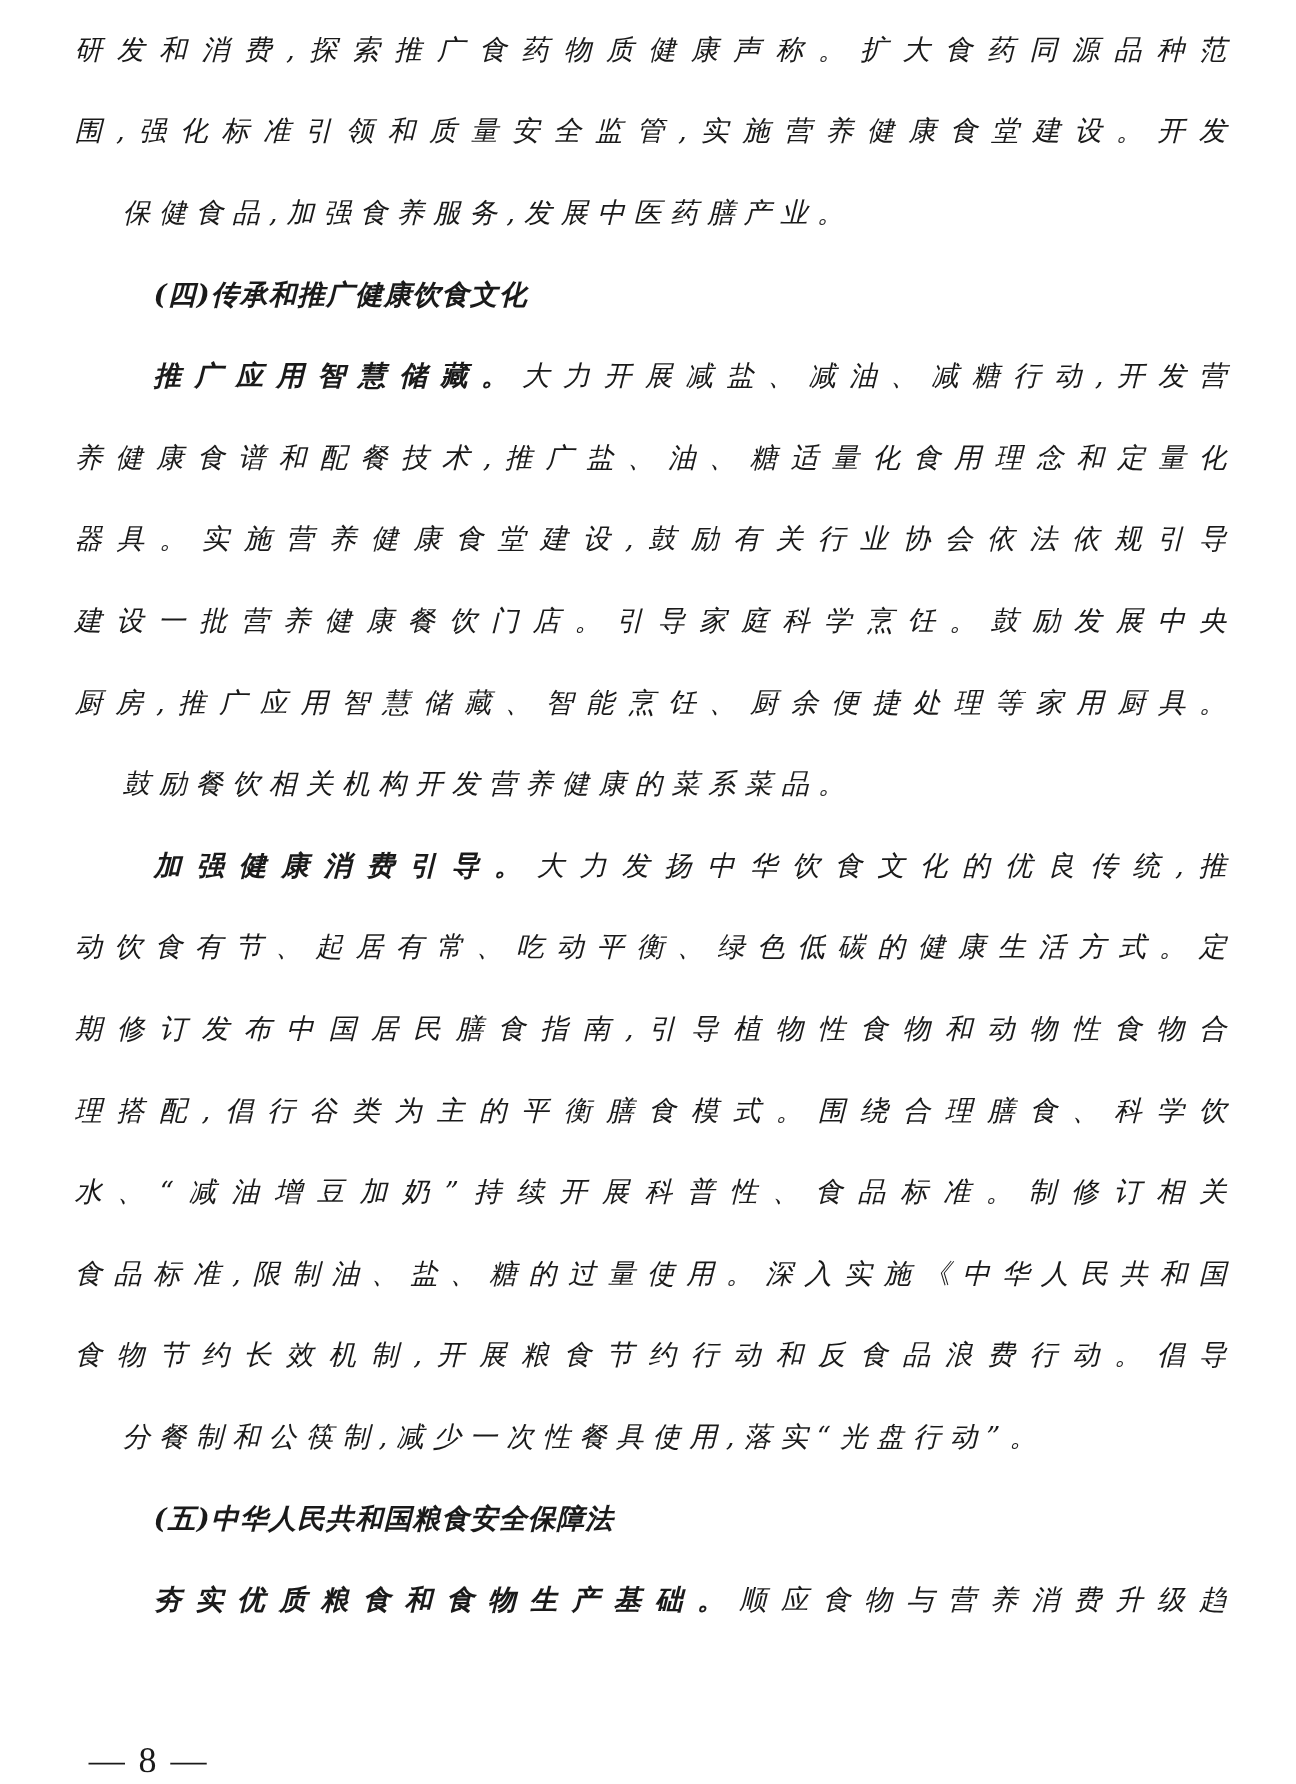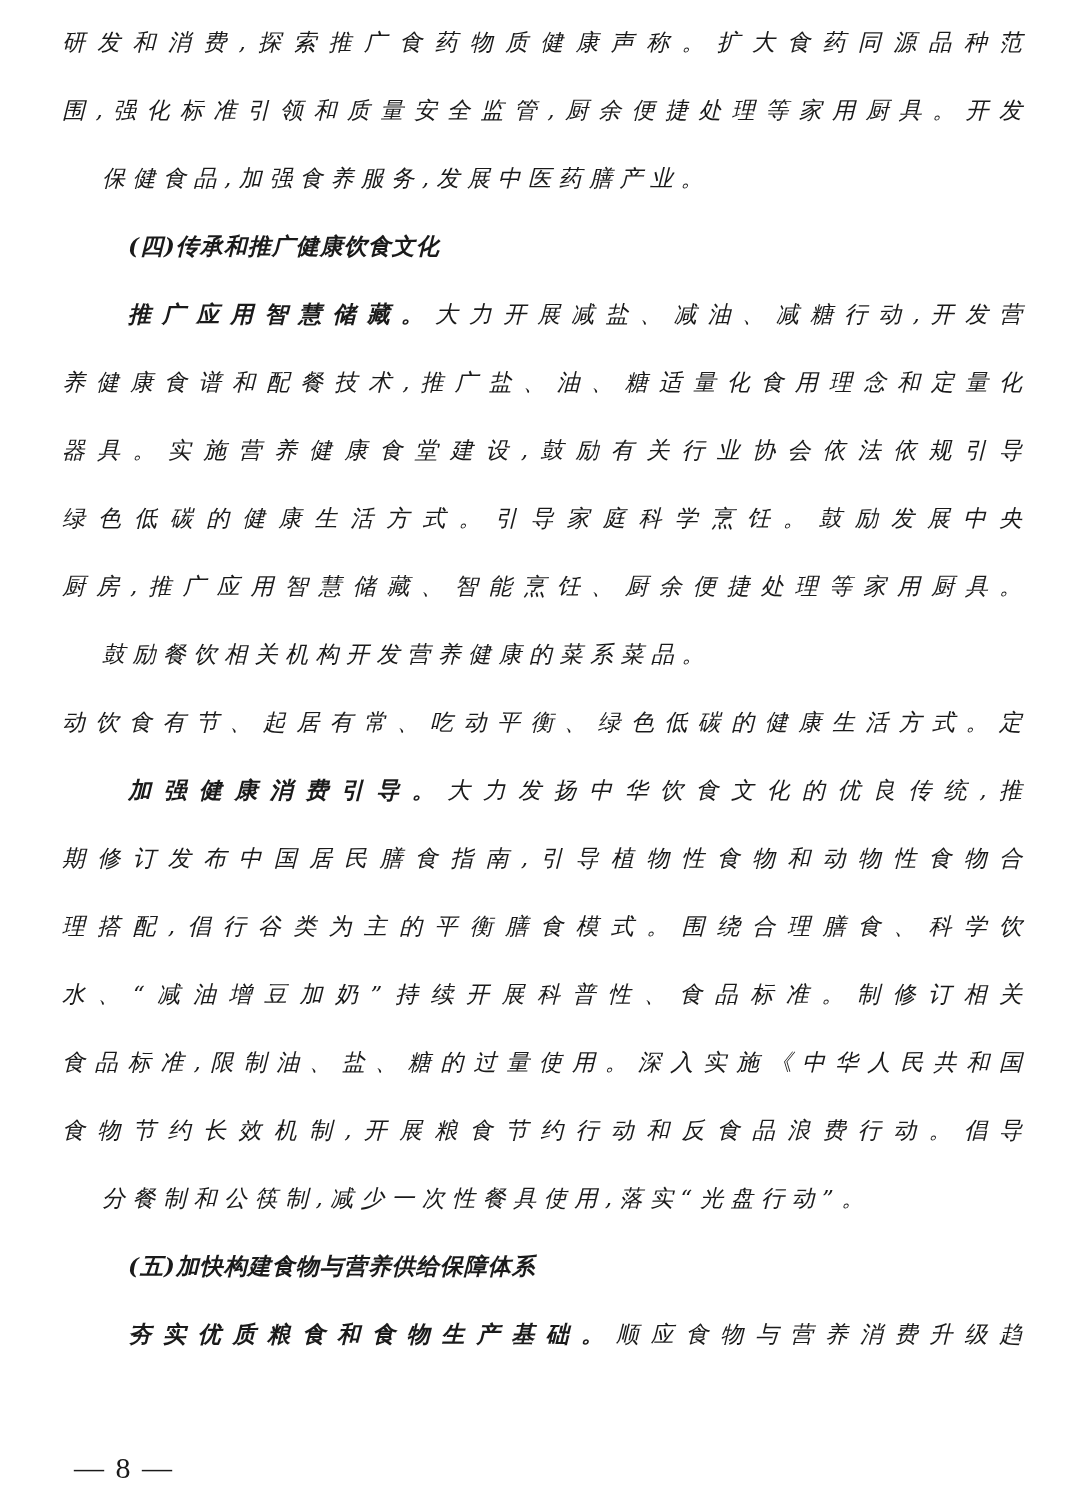--- a/index.html
+++ b/index.html
@@ -57,40 +57,40 @@
     color: #1a1a1a;
     letter-spacing: 2px;
   }
 </style>
 </head>
 <body>
 
 <div class="page">
 
   <div class="line">研发和消费,探索推广食药物质健康声称。扩大食药同源品种范</div>
-  <div class="line">围,强化标准引领和质量安全监管,厨余便捷处理等家用厨具。开发</div>
+  <div class="line">围,强化标准引领和质量安全监管,实施营养健康食堂建设。开发</div>
   <div class="line last">保健食品,加强食养服务,发展中医药膳产业。</div>
 
   <div class="line heading indent">(四)传承和推广健康饮食文化</div>
 
   <div class="line indent"><span class="lead">推广应用智慧储藏。</span><span>大力开展减盐、减油、减糖行动,开发营</span></div>
   <div class="line">养健康食谱和配餐技术,推广盐、油、糖适量化食用理念和定量化</div>
   <div class="line">器具。实施营养健康食堂建设,鼓励有关行业协会依法依规引导</div>
-  <div class="line">绿色低碳的健康生活方式。引导家庭科学烹饪。鼓励发展中央</div>
+  <div class="line">建设一批营养健康餐饮门店。引导家庭科学烹饪。鼓励发展中央</div>
   <div class="line">厨房,推广应用智慧储藏、智能烹饪、厨余便捷处理等家用厨具。</div>
   <div class="line last">鼓励餐饮相关机构开发营养健康的菜系菜品。</div>
 
+  <div class="line indent"><span class="lead">加强健康消费引导。</span><span>大力发扬中华饮食文化的优良传统,推</span></div>
   <div class="line">动饮食有节、起居有常、吃动平衡、绿色低碳的健康生活方式。定</div>
-  <div class="line indent"><span class="lead">加强健康消费引导。</span><span>大力发扬中华饮食文化的优良传统,推</span></div>
   <div class="line">期修订发布中国居民膳食指南,引导植物性食物和动物性食物合</div>
   <div class="line">理搭配,倡行谷类为主的平衡膳食模式。围绕合理膳食、科学饮</div>
   <div class="line">水、“减油增豆加奶”持续开展科普性、食品标准。制修订相关</div>
   <div class="line">食品标准,限制油、盐、糖的过量使用。深入实施《中华人民共和国</div>
   <div class="line">食物节约长效机制,开展粮食节约行动和反食品浪费行动。倡导</div>
   <div class="line last">分餐制和公筷制,减少一次性餐具使用,落实“光盘行动”。</div>
 
-  <div class="line heading indent">(五)加快构建食物与营养供给保障体系</div>
+  <div class="line heading indent">(五)中华人民共和国粮食安全保障法</div>
 
   <div class="line indent"><span class="lead">夯实优质粮食和食物生产基础。</span><span>顺应食物与营养消费升级趋</span></div>
 
 </div>
 
 <div class="page-number">— 8 —</div>
 
 </body></html>

